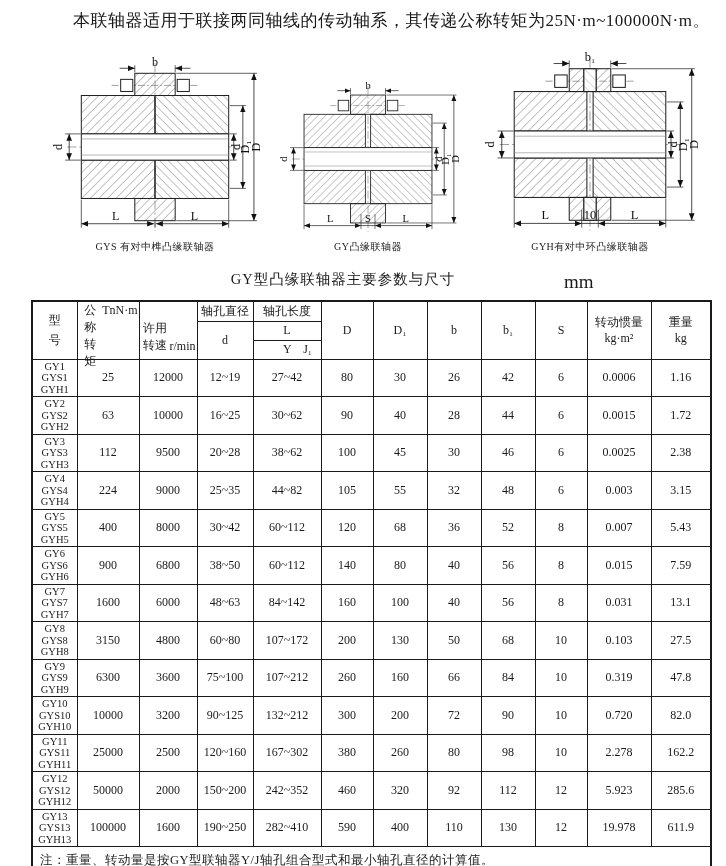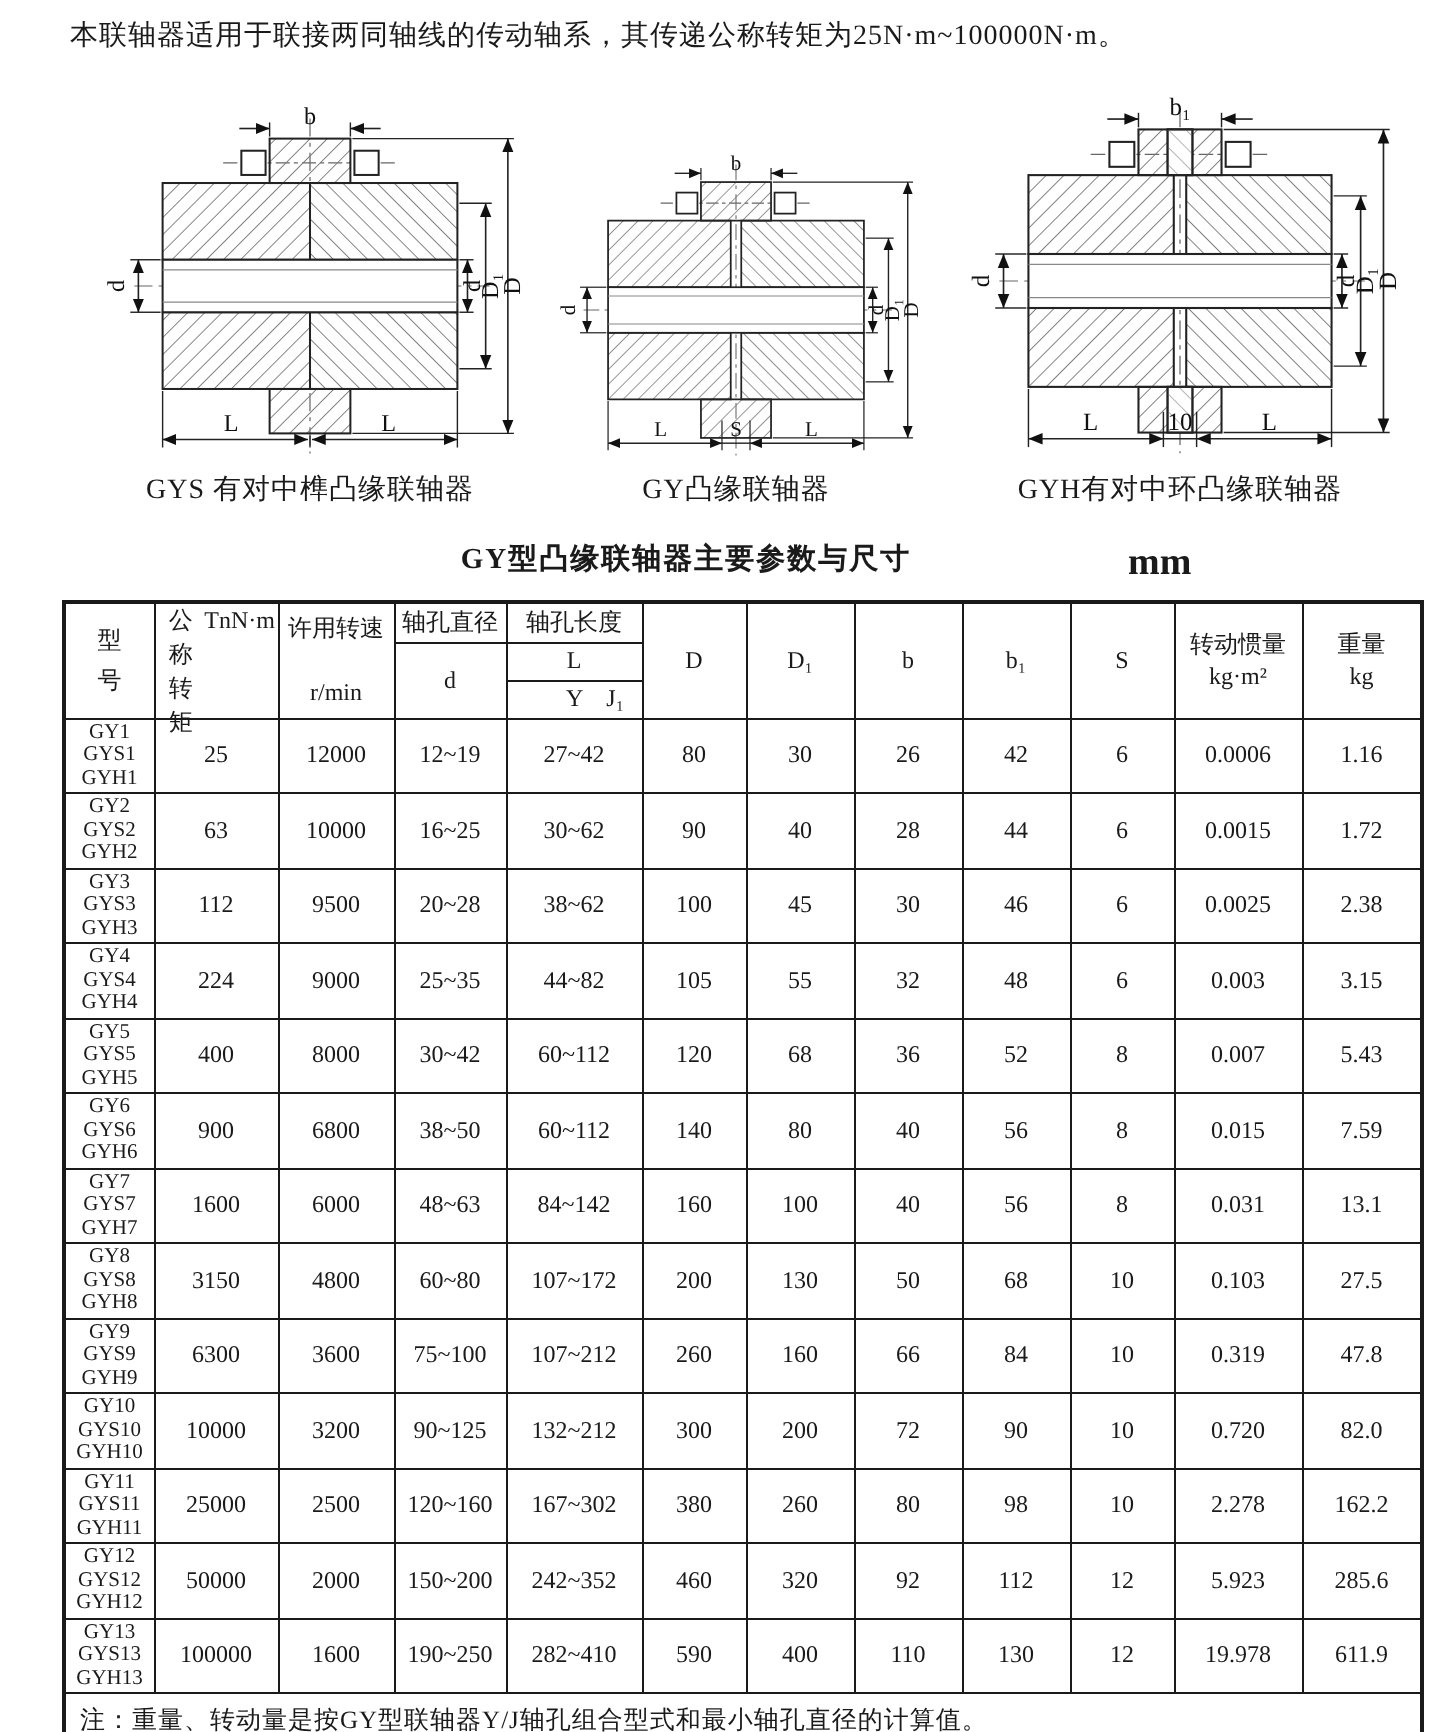--- a/index.html
+++ b/index.html
@@ -6,36 +6,36 @@
   html,body { background:#e8e8e8; }
   .page {
     position:relative; width:726px; height:866px; margin:0 auto;
     background:#ffffff; color:#1a1a1a;
     font-family:"Liberation Serif","DejaVu Serif",serif;
     overflow:hidden;
   }
   
   .intro {
     position:absolute; top:9px; left:35px; right:16px;
-    font-size:14px; letter-spacing:0.5px;
+    font-size:17px; letter-spacing:0.5px;text-align:right;
   }
   
   .figures { position:absolute; top:48px; left:0; width:726px; height:212px; }
   .figure {
     position:absolute; top:0; height:206px;
     display:flex; flex-direction:column; align-items:center; justify-content:flex-end;
   }
   .fig-1 { left:42px;  width:226px; }
   .fig-2 { left:276px; width:184px; }
   .fig-3 { left:468px; width:244px; }
   .figure svg { display:block; }
-  .fig-caption { font-size:14px; margin-top:3px; white-space:nowrap; letter-spacing:0.5px;font-family:Liberation Serif, serif; }
+  .fig-caption { font-size:10px; margin-top:3px; white-space:nowrap; letter-spacing:0.5px;font-family:Liberation Serif, serif; }
   svg text { font-family:"Liberation Serif","DejaVu Serif",serif; font-size:12px; fill:#111; }
   
-  .title-row { position:absolute; top:270px; left:0; width:578px; height:22px;font-weight:bold; }
+  .title-row { position:absolute; top:270px; left:0; width:578px; height:22px; }
   .table-title {
     position:absolute; left:0; width:726px; text-align:center; padding-right:40px;
     font-size:14.5px; letter-spacing:1px;
   }
   .unit-label { position:absolute; left:564px; top:1px; font-size:19px; }
   
   .table-wrap { position:absolute; top:300px; left:31px; }
   table {
     border-collapse:collapse; table-layout:fixed; width:679px;
     font-size:12px; text-align:center;
@@ -43,21 +43,21 @@
   table, th, td { border:1px solid #1a1a1a; }
   table { border-width:2px; }
   th { font-weight:normal; padding:0 1px; }
   thead tr.h1 { height:20px;margin-top:16px; }
   thead tr.h2 { height:19px; }
   thead tr.h3 { height:19px; }
   tbody tr { height:35px; }
   td { padding:0 1px; }
   .model-cell { font-size:10.5px; line-height:11.5px; padding:1px 0;margin-top:12px; }
   .stack3 { display:flex; flex-direction:row; justify-content:center; height:56px; line-height:17px; }
-  .stack-split { display:flex; flex-direction:column; justify-content:space-between; height:52px; padding:2px 0; }
+  .stack-split { display:flex; flex-direction:row; justify-content:space-between; height:52px; padding:2px 0;align-items:flex-end; }
   .narrow-wrap { width:15px; margin:0 auto; line-height:20px; }
   .wordgap { word-spacing:9px;padding-left:22px; }
   tfoot td {
     text-align:left; font-size:12.5px; height:28px; padding-left:7px; letter-spacing:0.5px;
   }
 </style>
 </head>
 <body>
 
 <div class="page">

